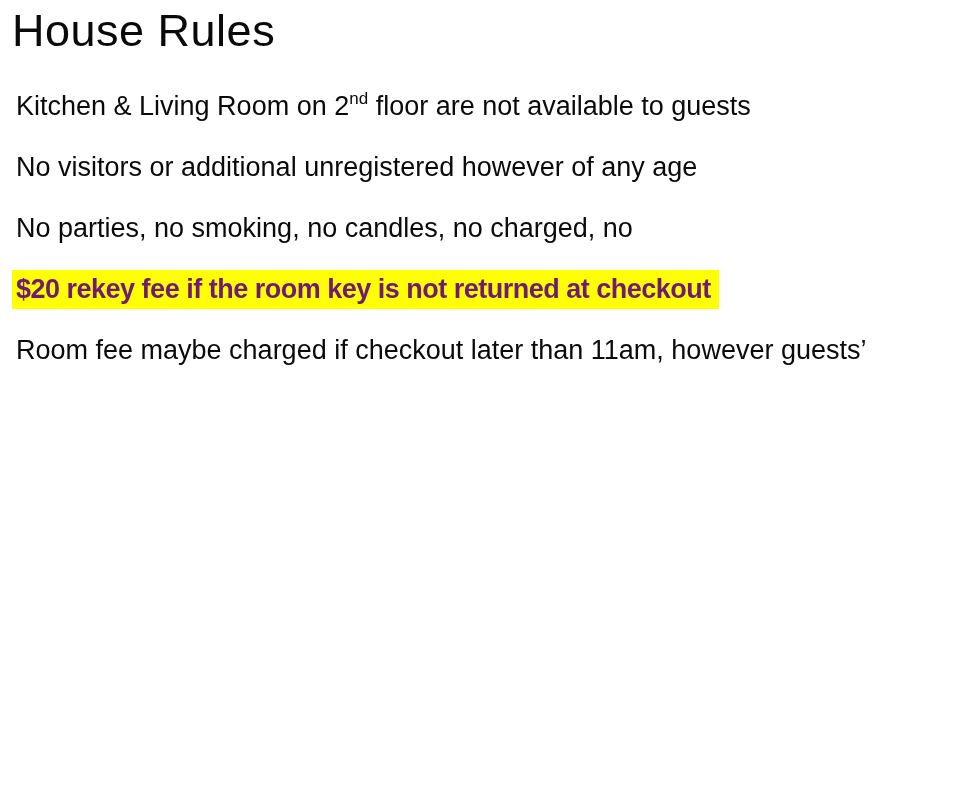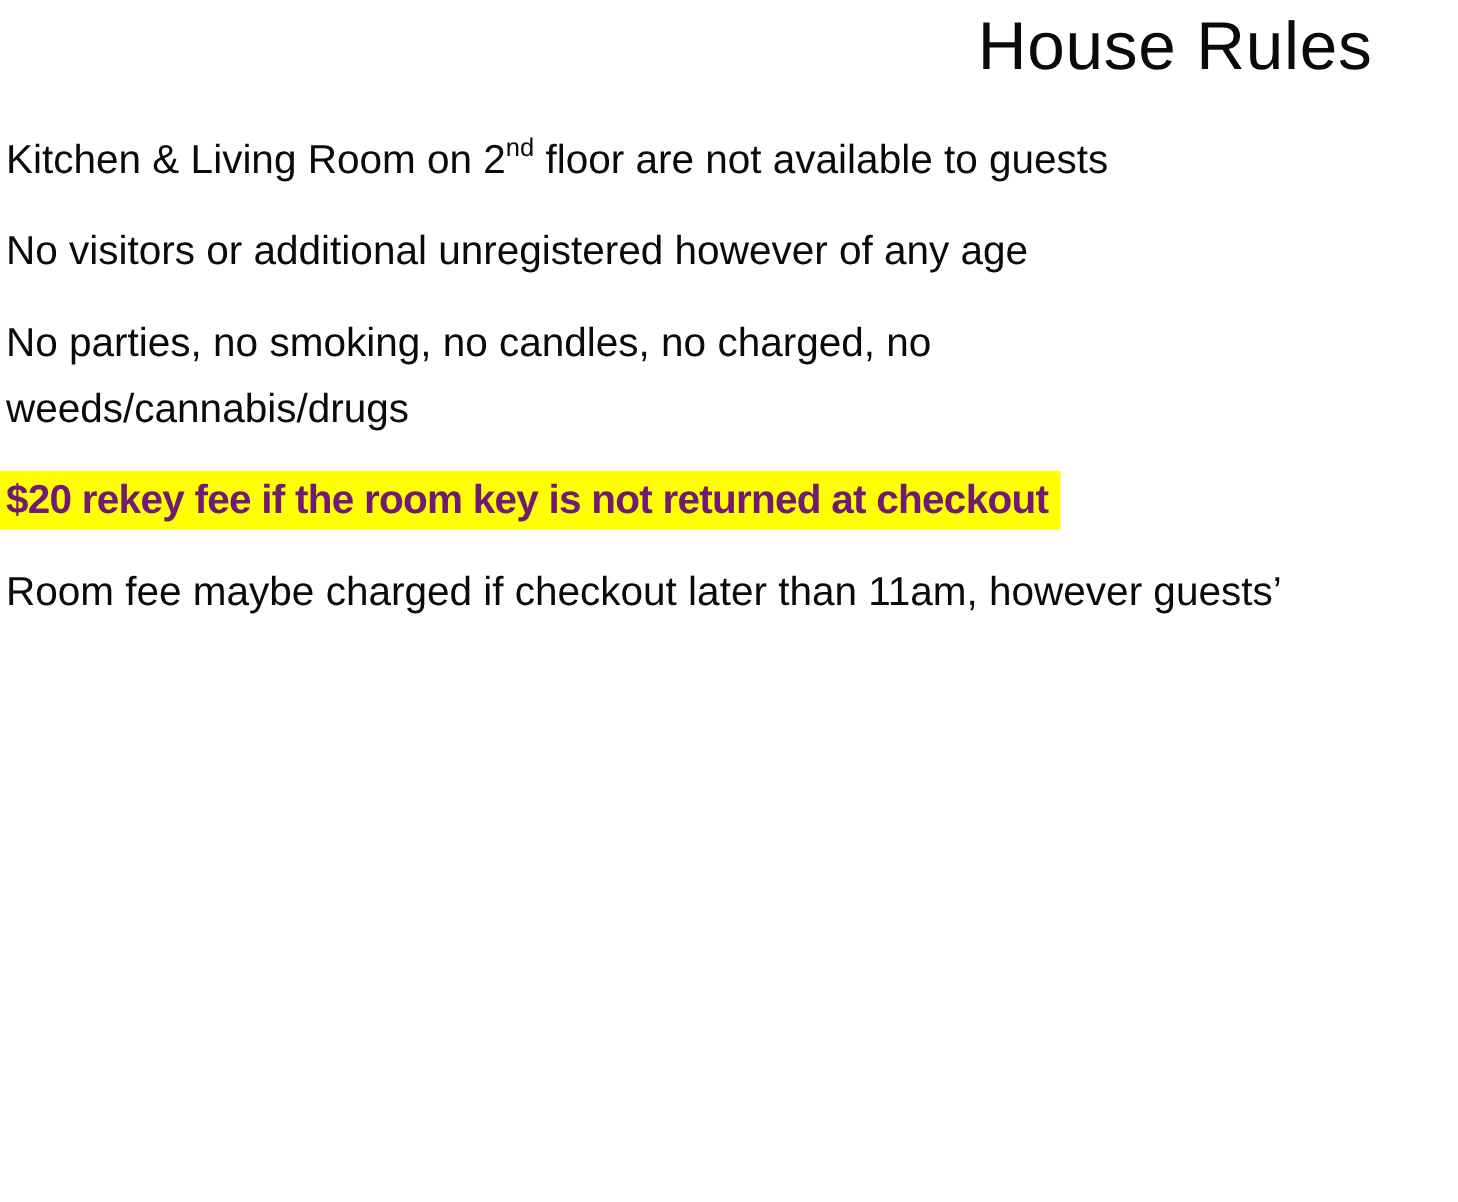--- a/index.html
+++ b/index.html
@@ -14,29 +14,29 @@
     font-family: "Liberation Sans", sans-serif;
     overflow: hidden;
   }
   .page {
     width: 972px;
     height: 801px;
     position: relative;
   }
   .title {
     width: 915px;
-    margin: 2px 0 24px 0;
+    margin: 2px 0 24px 12px;
     font-size: 45px;
     line-height: 58px;
     font-weight: 400;
-    text-align: right;
+    text-align: left;
     letter-spacing: 0.5px;
   }
   .rule {
-    margin: 0 0 17px 0;
+    margin: 0 0 17px 12px;
     padding-left: 4px;
     font-size: 27px;
     line-height: 44px;
     font-weight: 400;
     white-space: nowrap;
   }
   .rule sup {
     font-size: 17px;
     line-height: 0;
     position: relative;
@@ -57,19 +57,19 @@
 
 <div class="page">
 
   <h1 class="title">House Rules</h1>
 
   <p class="rule"><span>Kitchen &amp; Living Room on 2</span><sup>nd</sup><span> floor are not available to guests</span></p>
 
 
   <p class="rule">No visitors or additional unregistered however of any age</p>
 
-  <p class="rule"><span>No parties, no smoking, no candles, no charged, no</span><br><span>weeds/cannabis/drugs</span></p>
+  <p class="rule"><span>No parties, no smoking, no candles, no charged, no</span><br></p>
 
   <p class="rule"><mark class="highlight">$20 rekey fee if the room key is not returned at checkout</mark></p>
 
   <p class="rule"><span>Room fee maybe charged if checkout later than 11am, however guests’</span><br></p>
 
 </div>
 
 </body></html>

